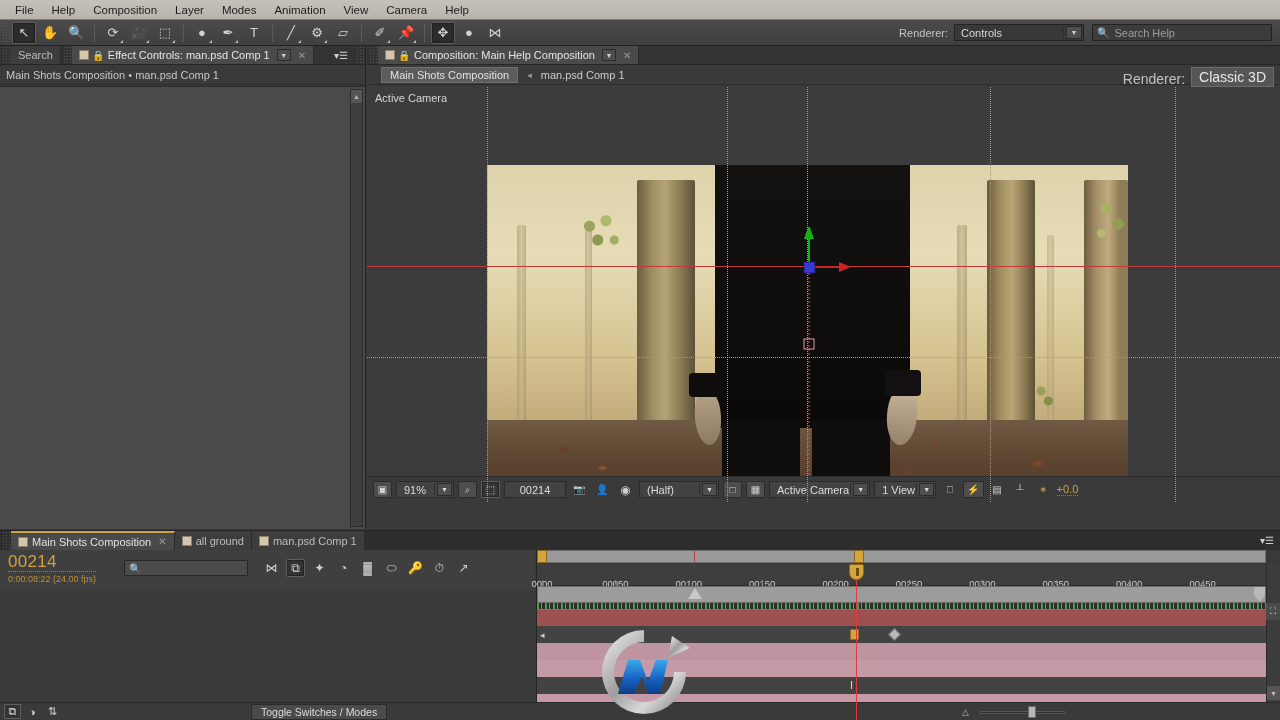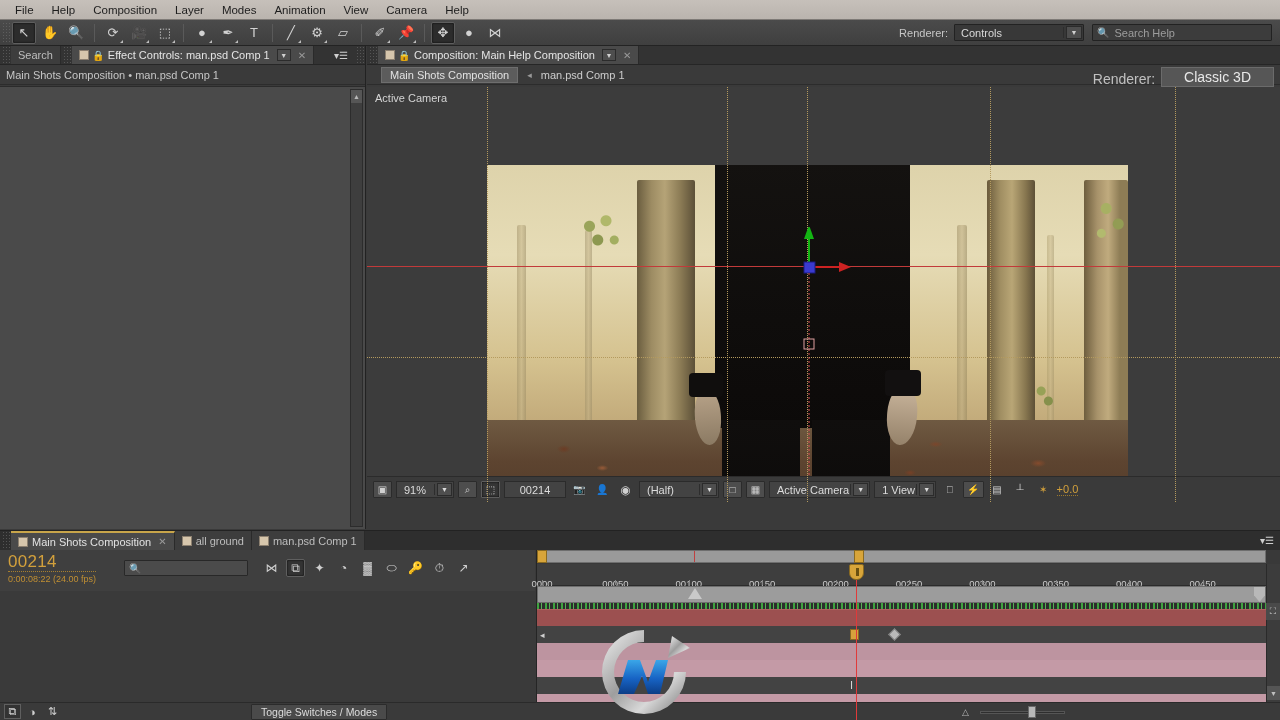--- a/index.html
+++ b/index.html
@@ -84,21 +84,21 @@
     font-size:7px;color:#b8b8b8;background:#565656;}
 
   
   #comppanel{position:absolute;left:367px;top:46px;width:913px;height:483px;background:#3a3a3a;}
   #comppanel .navbar{height:20px;background:#3a3a3a;display:flex;align-items:center;
     padding-left:14px;gap:0;border-bottom:1px solid #2c2c2c;position:relative;}
   .compcrumb{background:#5c5c5c;border:1px solid #6e6e6e;padding:1px 8px;font-size:11px;color:#e2e2e2;}
   .crumbarrow{color:#9a9a9a;font-size:9px;padding:0 9px;}
   .crumb2{font-size:11px;color:#cdcdcd;}
   .renderer{position:absolute;right:6px;top:2px;display:flex;align-items:flex-end;gap:6px;font-size:14px;color:#c0c0c0;}
-  .renderer .val{background:#565656;border:1px solid #6b6b6b;padding:1px 22px;color:#e8e8e8;}
+  .renderer .val{background:#565656;border:1px solid #6b6b6b;padding:1px 7px;color:#e8e8e8;}
   #viewport{position:absolute;left:0;top:41px;right:0;bottom:27px;background:#3c3c3c;overflow:hidden;}
   .activecam-lbl{position:absolute;left:8px;top:5px;font-size:11px;color:#d4d4d4;z-index:6;}
 
   
   .guide{position:absolute;background:transparent;z-index:4;}
   .gv{width:0;border-left:1px dotted #b49a5e;top:0;bottom:0;}
   .gh{height:0;border-top:1px dotted #b49a5e;left:0;right:0;}
   .redline{position:absolute;height:0;border-top:1px solid #c23a3a;left:0;right:0;z-index:5;}
 
   

